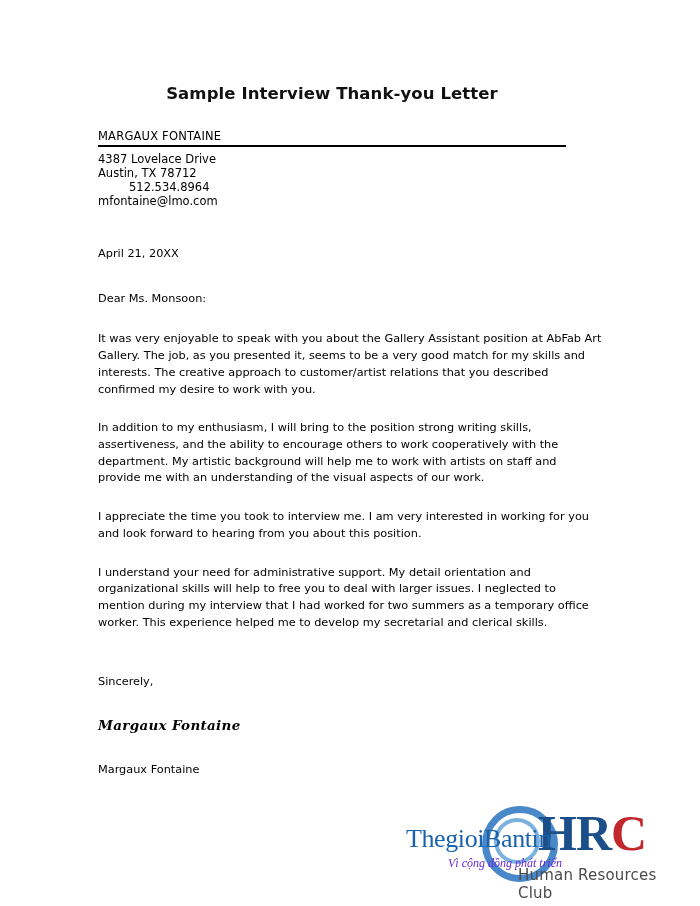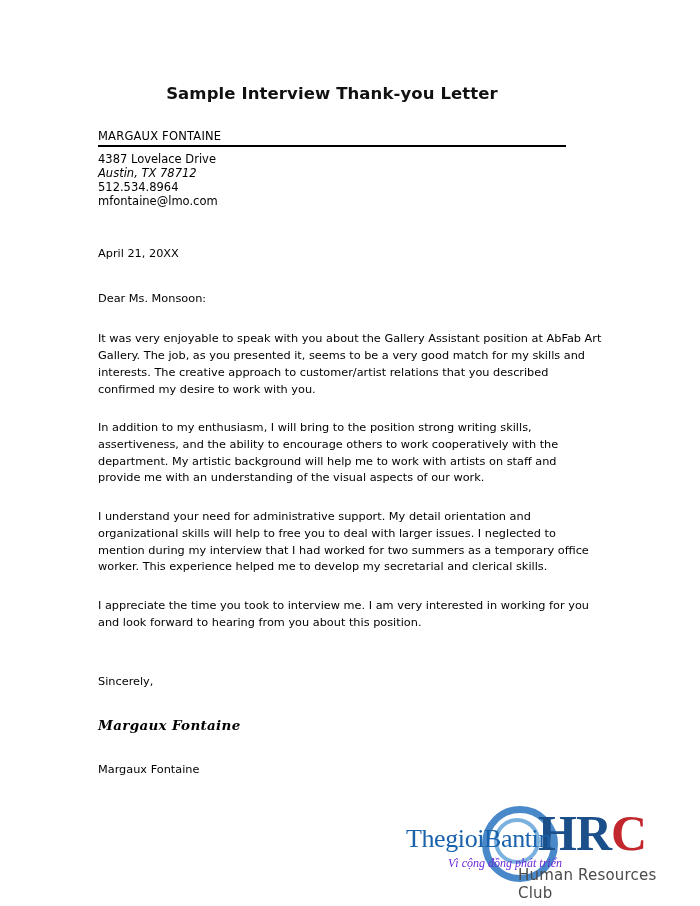--- a/index.html
+++ b/index.html
@@ -49,22 +49,22 @@
   }
   .letterhead-contact {
     display: flex;
     flex-direction: column;
     font-size: 11.5px;
     color: #000;
     padding-top: 2px;
   }
   .contact-item { white-space: pre; }
   .contact-addr { width: 152px; }
-  .contact-city { width: 115px; font-style: italic; }
-  .contact-phone { width: 110px; }
+  .contact-city { width: 115px; }
+  .contact-phone { width: 110px; margin-left: 31px; }
   .contact-email { }
 
   .body-block {
     margin: 0 62px 0 98px;
     padding-top: 38px;
     font-size: 11.3px;
     line-height: 1.48;
   }
 
   .date-line {
@@ -193,22 +193,22 @@
 
   <div class="body-block">
 
     <div class="date-line">April 21, 20XX</div>
 
 
     <div class="salutation">Dear Ms. Monsoon:</div>
 
     <p class="para">It was very enjoyable to speak with you about the Gallery Assistant position at AbFab Art Gallery. The job, as you presented it, seems to be a very good match for my skills and interests. The creative approach to customer/artist relations that you described confirmed my desire to work with you.</p>
     <p class="para">In addition to my enthusiasm, I will bring to the position strong writing skills, assertiveness, and the ability to encourage others to work cooperatively with the department. My artistic background will help me to work with artists on staff and provide me with an understanding of the visual aspects of our work.</p>
+    <p class="para">I appreciate the time you took to interview me. I am very interested in working for you and look forward to hearing from you about this position.</p>
     <p class="para">I understand your need for administrative support. My detail orientation and organizational skills will help to free you to deal with larger issues. I neglected to mention during my interview that I had worked for two summers as a temporary office worker. This experience helped me to develop my secretarial and clerical skills.</p>
-    <p class="para">I appreciate the time you took to interview me. I am very interested in working for you and look forward to hearing from you about this position.</p>
 
     <div class="closing">Sincerely,</div>
     <div class="signature">Margaux Fontaine</div>
     <div class="signer-name">Margaux Fontaine</div>
 
   </div>
 
   <div class="watermark">
     <div class="wm-ring"></div>
     <div class="wm-ring-inner"></div>

